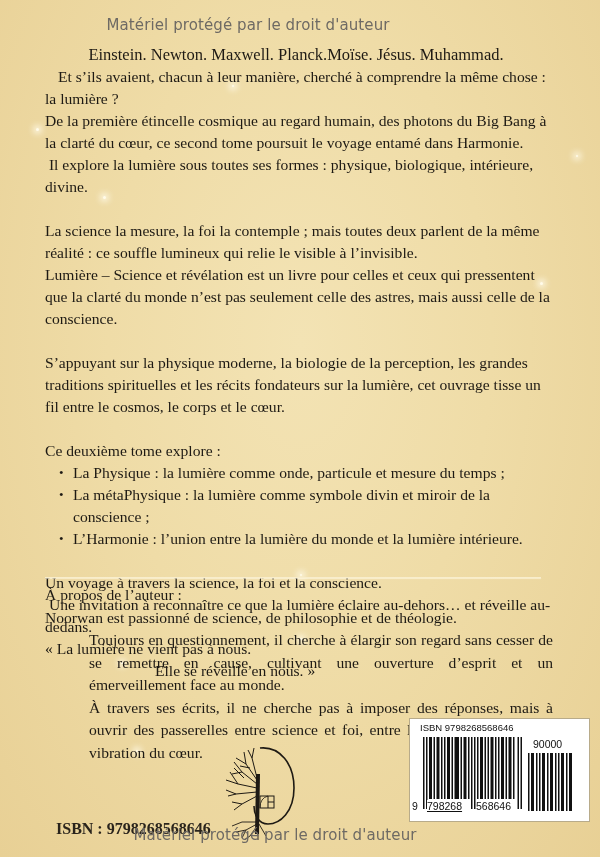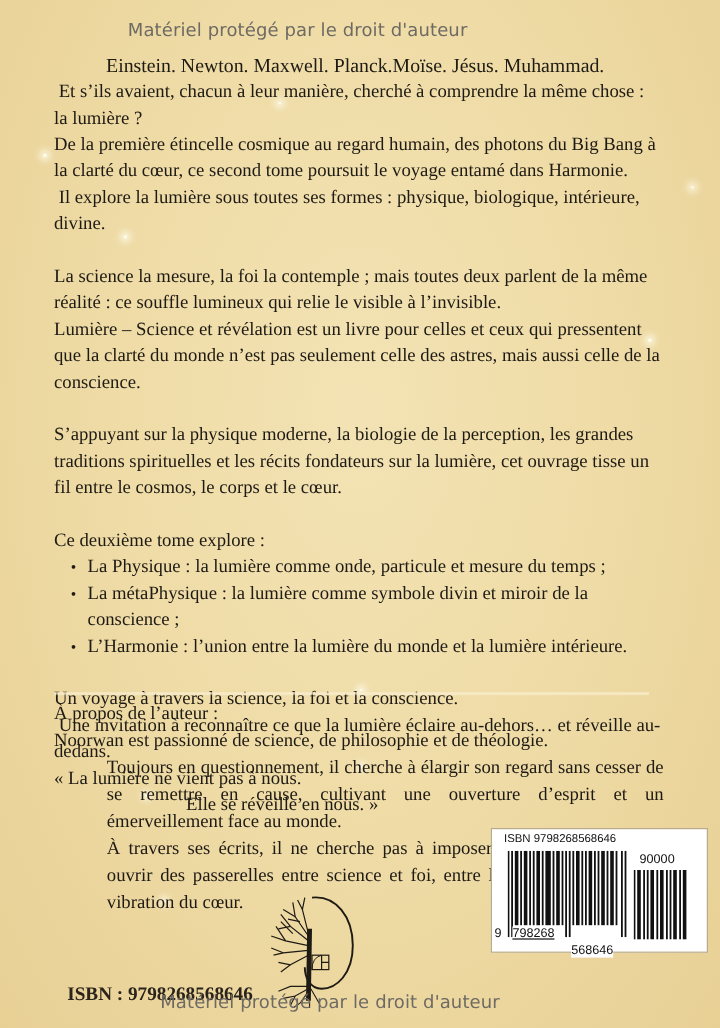--- a/index.html
+++ b/index.html
@@ -94,21 +94,21 @@
     .logo {
       position: absolute;
       left: 222px;
       top: 744px;
       width: 76px;
       height: 96px;
     }
     .barcode-box {
       position: absolute;
       left: 409px;
-      top: 690px;
+      top: 718px;
       width: 181px;
       height: 104px;
       background: #ffffff;
       border: 1px solid #b8ab8a;
       box-sizing: border-box;
     }
     .barcode-isbn {
       position: absolute;
       left: 10px;
       top: 3px;
@@ -156,21 +156,21 @@
   <span class="star" style="left:121px;top:662px;width:2px;height:2px;"></span>
   <span class="star" style="left:563px;top:729px;width:2px;height:2px;"></span>
   <span class="star" style="left:136px;top:750px;width:2px;height:2px;"></span>
   <span class="star" style="left:300px;top:574px;width:2px;height:2px;"></span>
 </div>
 
 <div class="watermark top">Matériel protégé par le droit d'auteur</div>
 
 <div class="content">
   <p class="names-line" style="font-size:16.5px;">Einstein. Newton. Maxwell. Planck.Moïse. Jésus. Muhammad.</p>
-  <p style="white-space:pre;"> Et s’ils avaient, chacun à leur manière, cherché à comprendre la même chose :</p>
+  <p style="white-space:pre;text-align:center;"> Et s’ils avaient, chacun à leur manière, cherché à comprendre la même chose :</p>
   <p>la lumière ?</p>
   <p>De la première étincelle cosmique au regard humain, des photons du Big Bang à</p>
   <p>la clarté du cœur, ce second tome poursuit le voyage entamé dans Harmonie.</p>
   <p style="white-space:pre;"> Il explore la lumière sous toutes ses formes : physique, biologique, intérieure,</p>
   <p>divine.</p>
   <div class="gap"></div>
   <p>La science la mesure, la foi la contemple ; mais toutes deux parlent de la même</p>
   <p>réalité : ce souffle lumineux qui relie le visible à l’invisible.</p>
   <p>Lumière – Science et révélation est un livre pour celles et ceux qui pressentent</p>
   <p>que la clarté du monde n’est pas seulement celle des astres, mais aussi celle de la</p>
@@ -293,14 +293,14 @@
       <rect x="22" y="0" width="3" height="58"></rect>
       <rect x="27" y="0" width="1.5" height="58"></rect>
       <rect x="30" y="0" width="1.5" height="58"></rect>
       <rect x="33" y="0" width="3" height="58"></rect>
       <rect x="38" y="0" width="1.5" height="58"></rect>
       <rect x="41" y="0" width="3" height="58"></rect>
     </g>
   </svg>
   <div class="barcode-digits" style="left:2px;">9</div>
   <div class="barcode-digits" style="left:17px;text-decoration:underline;">798268</div>
-  <div class="barcode-digits" style="left:66px;margin-top:14px;">568646</div>
+  <div class="barcode-digits" style="left:66px;">568646</div>
 </div>
 
 </body></html>

